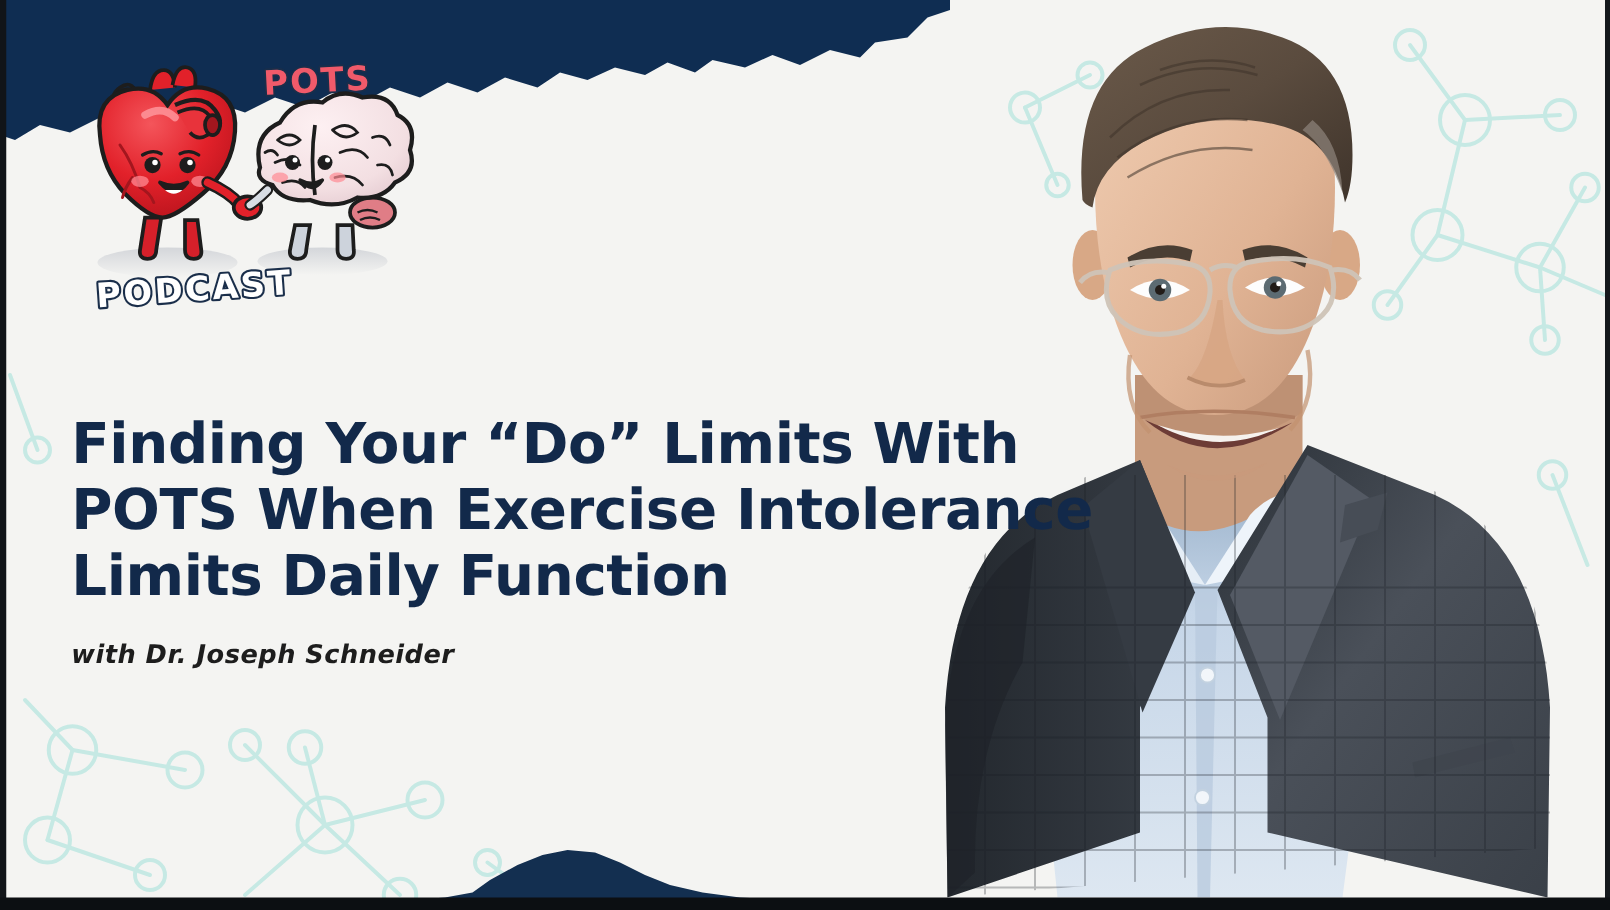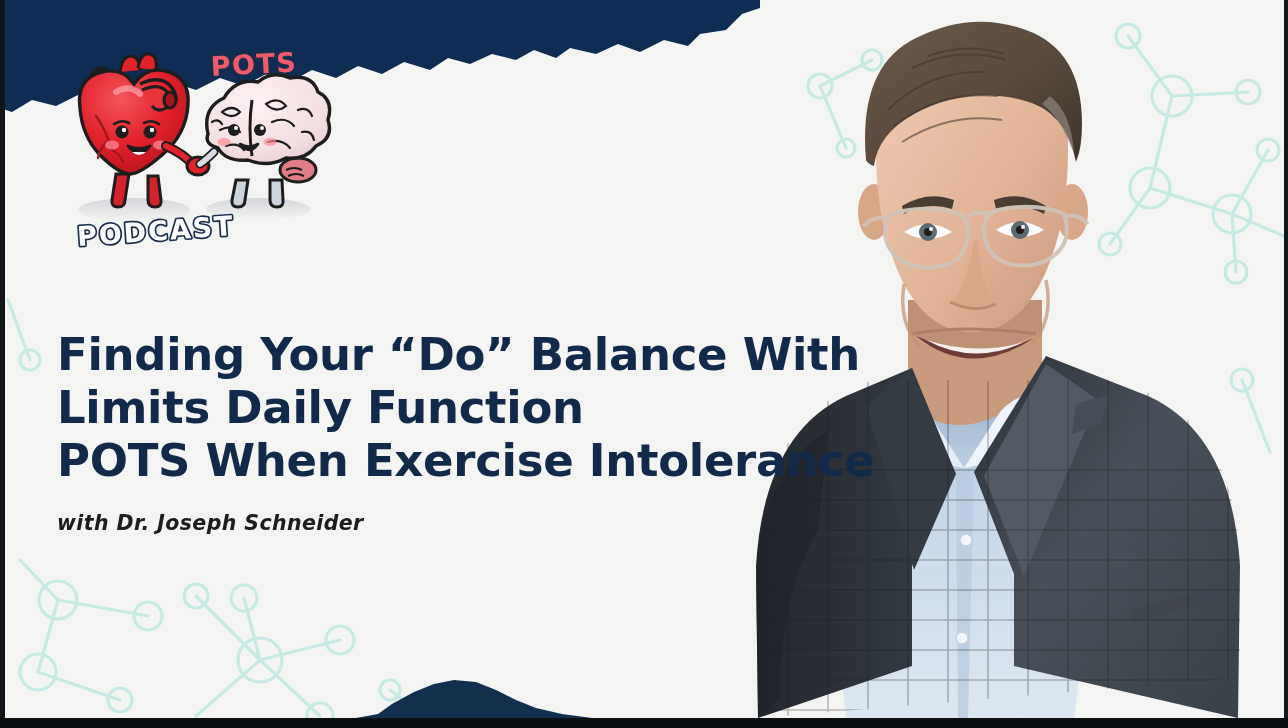--- a/index.html
+++ b/index.html
@@ -229,23 +229,23 @@
         <text x="0" y="24" font-family="'DejaVu Sans','Liberation Sans',sans-serif" font-size="27" font-weight="800" letter-spacing="1.5" fill="#f05a6a" stroke="#1a2e4a" stroke-width="3" paint-order="stroke" stroke-linejoin="round">POTS</text>
       </g>
 
       <g transform="translate(14,176) rotate(-4)">
         <text x="0" y="24" font-family="'DejaVu Sans','Liberation Sans',sans-serif" font-size="27" font-weight="800" letter-spacing="2" fill="#ffffff" stroke="#1a2e4a" stroke-width="3.4" paint-order="stroke" stroke-linejoin="round">PODCAST</text>
       </g>
     </svg>
   </div>
 
   <div class="headline">
-    <span>Finding Your “Do” Balance With</span>
+    <span>Finding Your “Do” Limits With</span>
+    <span>POTS When Exercise Intolerance</span>
     <span>Limits Daily Function</span>
-    <span>POTS When Exercise Intolerance</span>
   </div>
 
   <div class="byline">
     <span>with Dr. Joseph Schneider</span>
   </div>
 
   <div class="portrait">
     <svg width="590" height="718" viewBox="0 0 590 718">
       <defs>
         <linearGradient id="suit" x1="0" y1="0" x2="1" y2="1">

